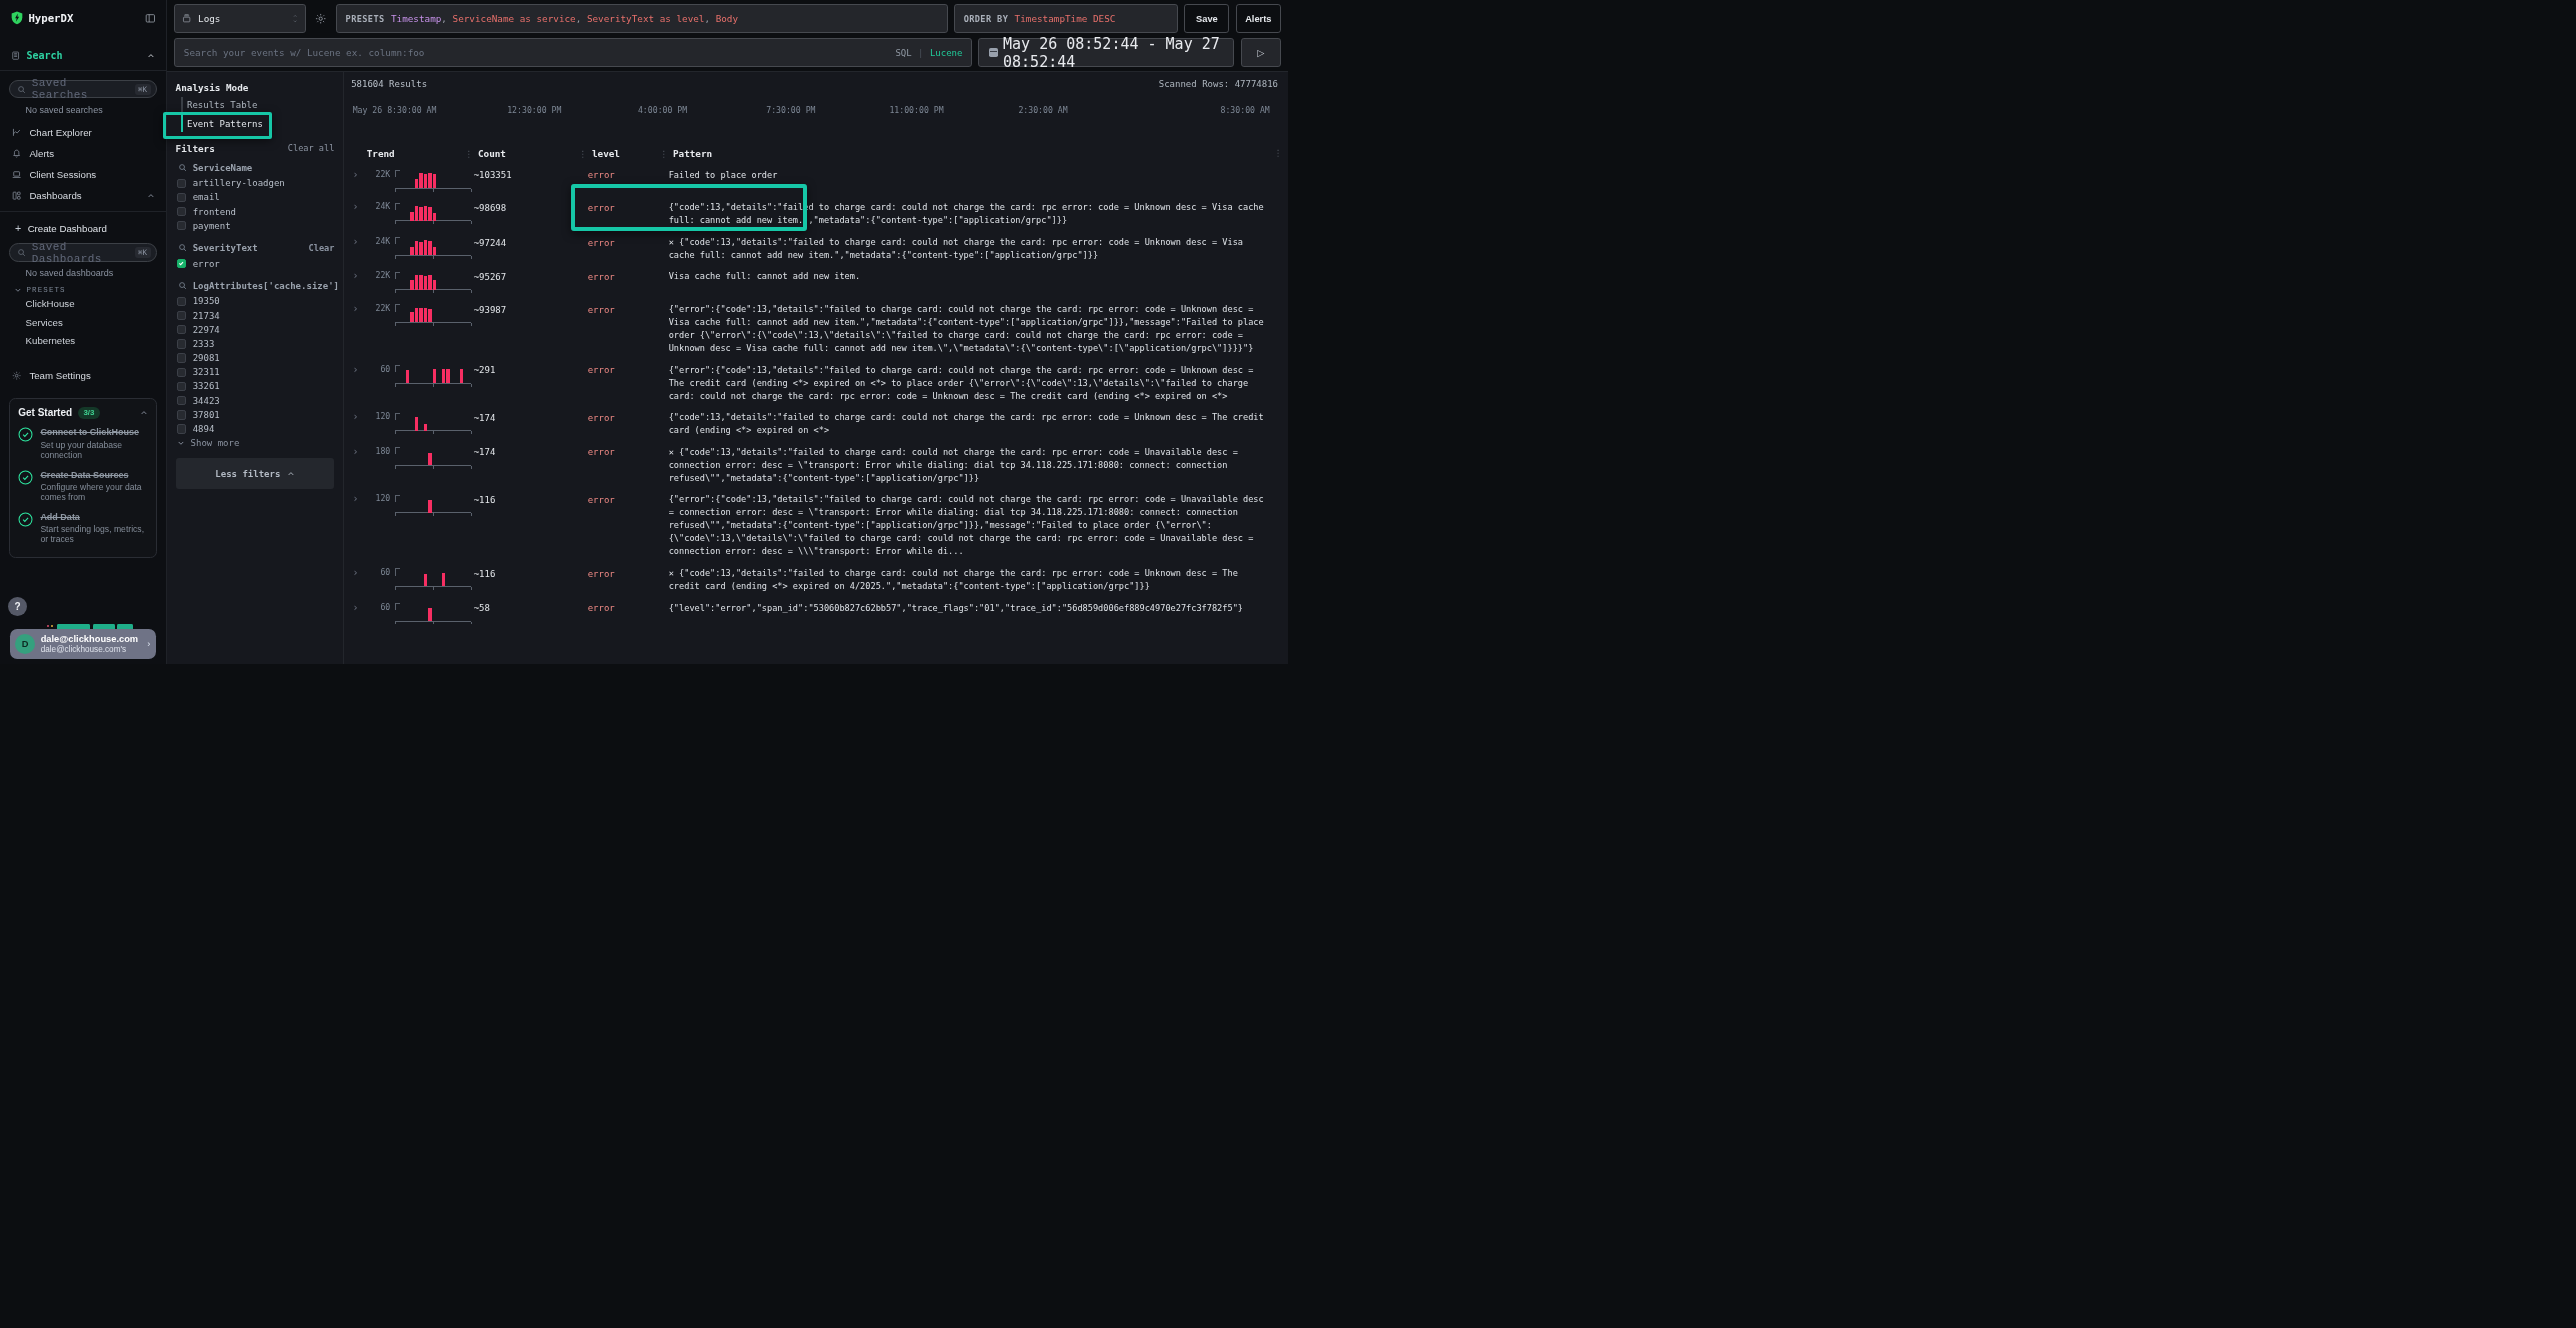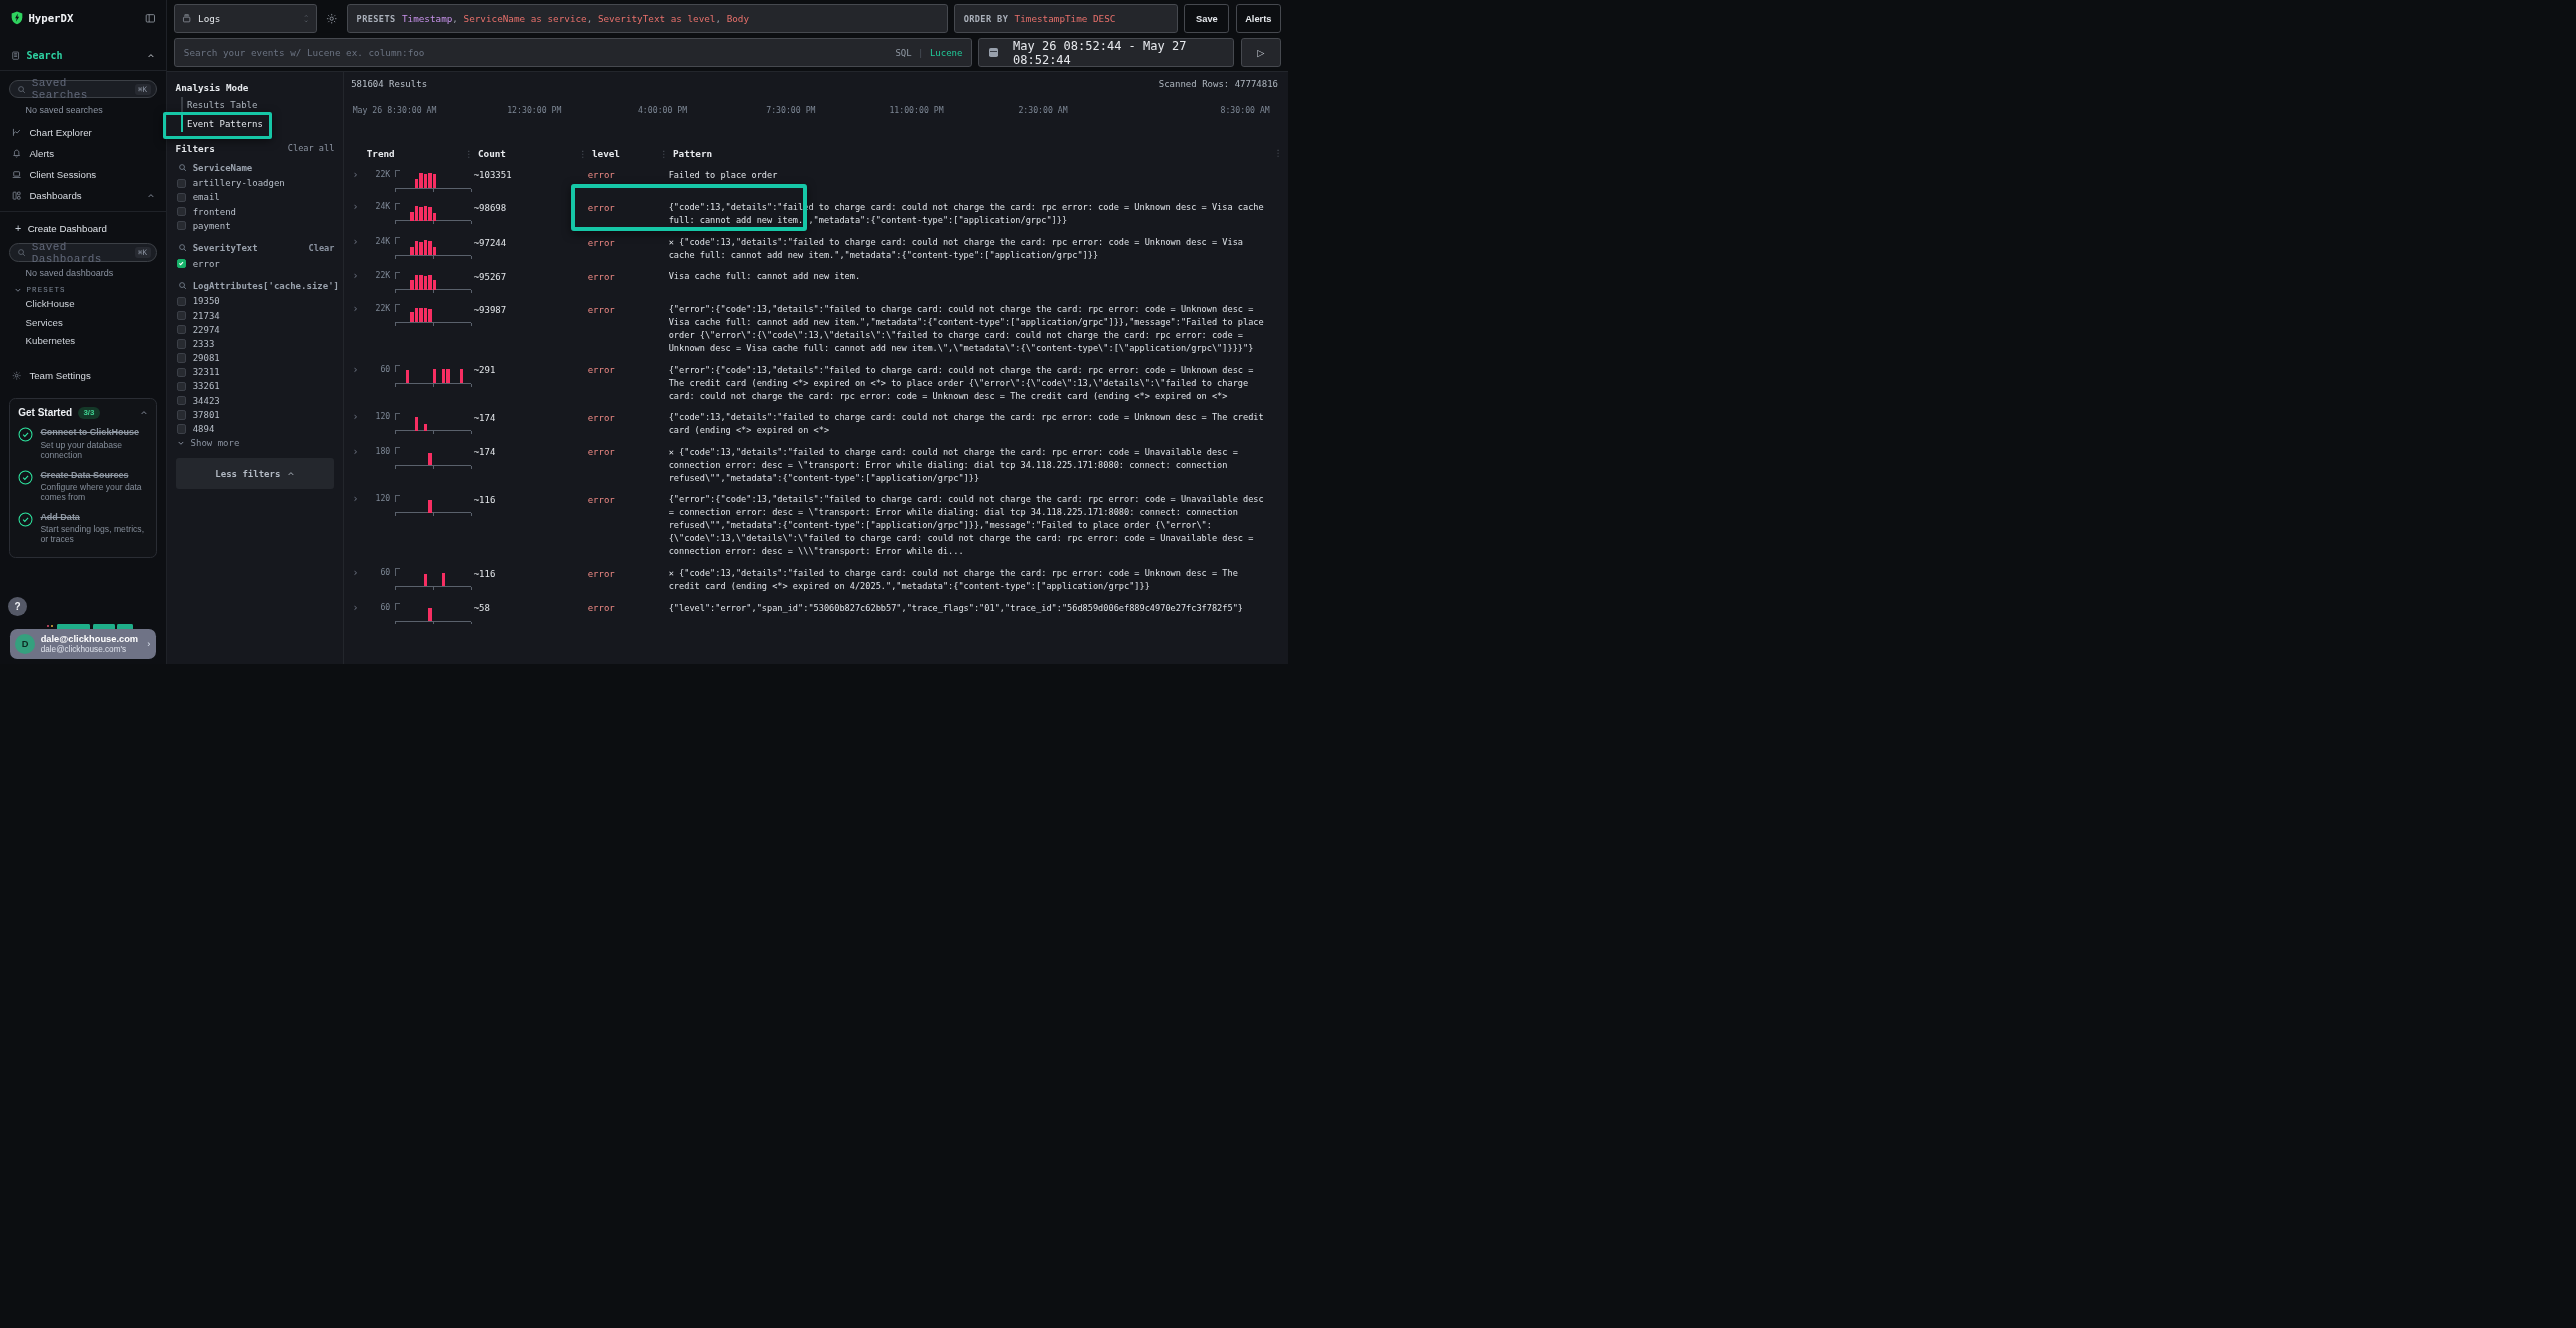--- a/index.html
+++ b/index.html
@@ -49,34 +49,34 @@
   .avatar { width:20px; height:20px; border-radius:50%; background:#35a07e; color:#0e2a22; font-weight:bold; font-size:9.3px; display:flex; align-items:center; justify-content:center; flex:none; }
   .uc-mail { font-weight:bold; font-size:9.3px; color:#ffffff; line-height:10.7px; white-space:nowrap; }
   .uc-sub { font-size:8.2px; color:#dfe3ec; line-height:9.3px; white-space:nowrap; }
   .uc-chev { margin-left:auto; color:#dfe6f2; font-size:9.3px; }
 
   
   .right { flex:1; display:flex; flex-direction:column; min-width:0; }
   .topbar { height:72px; flex:none; background:#0c0e11; border-bottom:0.7px solid #23262c; padding:4.3px 7.2px 0 7.2px; font-family:"DejaVu Sans Mono",monospace; }
   .tb-row { display:flex; gap:6.4px; height:29px; margin-bottom:5px; }
   .control { background:#24262b; border:0.7px solid #46494f; border-radius:2.9px; display:flex; align-items:center; min-width:0; }
-  .src-select { width:143px; padding:0 7.2px; gap:6.4px; color:#e3e6ea; font-size:9.3px; }
+  .src-select { width:132px; padding:0 7.2px; gap:6.4px; color:#e3e6ea; font-size:9.3px; }
   .src-select .icn, .gear-btn { color:#9aa0aa; }
   .sel-chevs { margin-left:auto; display:flex; flex-direction:column; gap:0.7px; color:#7d8591; }
   .sel-chevs svg { width:6.4px; height:4.3px; display:block; }
   .gear-btn { width:17px; display:flex; align-items:center; justify-content:center; background:none; border:none; }
   .gear-btn svg { width:11.4px; height:11.4px; }
   .query-input { flex:1; padding:0 8.6px; font-size:9.3px; white-space:nowrap; overflow:hidden; }
   .kw { color:#aab0ba; font-weight:bold; font-size:8.6px; margin-right:6.4px; letter-spacing:0.4px; }
   .order-input { width:224px; padding:0 8.6px; font-size:9.3px; white-space:nowrap; overflow:hidden; }
   .tb-btn { width:45px; flex:none; justify-content:center; color:#e6e9ed; font-weight:bold; font-size:9.3px; background:transparent; }
   .search-input { flex:1; padding:0 8.6px; font-size:9.3px; color:#6a7280; }
   .lang { margin-left:auto; display:flex; gap:6.4px; font-size:9px; }
   .lang .sql { color:#8f98a3; } .lang .bar { color:#4a515c; } .lang .lucene { color:#20c998; }
-  .date-range { width:256px; flex:none; padding:0 9.3px; gap:15px; color:#e8eaee; font-size:12px; }
+  .date-range { width:256px; flex:none; padding:0 9.3px; gap:5px; color:#e8eaee; font-size:15px; }
   .cal-icon { width:9.3px; height:9.3px; background:#98a0ac; border-radius:1.8px; position:relative; flex:none; }
   .cal-icon::after { content:''; position:absolute; left:1.4px; right:1.4px; top:2.5px; height:1.1px; background:#3a3e46; }
   .run-btn { width:40px; flex:none; justify-content:center; color:#c9ced6; font-size:9.3px; }
 
   .content { flex:1; display:flex; min-height:0; background:#16181e; }
 
   
   .analysis { width:177px; flex:none; border-right:0.7px solid #23262c; position:relative; font-family:"DejaVu Sans Mono",monospace; padding:10px 8.6px 0 8.6px; }
   .a-title { font-size:9.3px; font-weight:bold; color:#e6e9ed; margin-bottom:4.3px; }
   .mode-row { display:flex; align-items:center; height:15.7px; margin-bottom:2.9px; padding-left:11.4px; position:relative; font-size:9px; color:#aeb6bf; }

